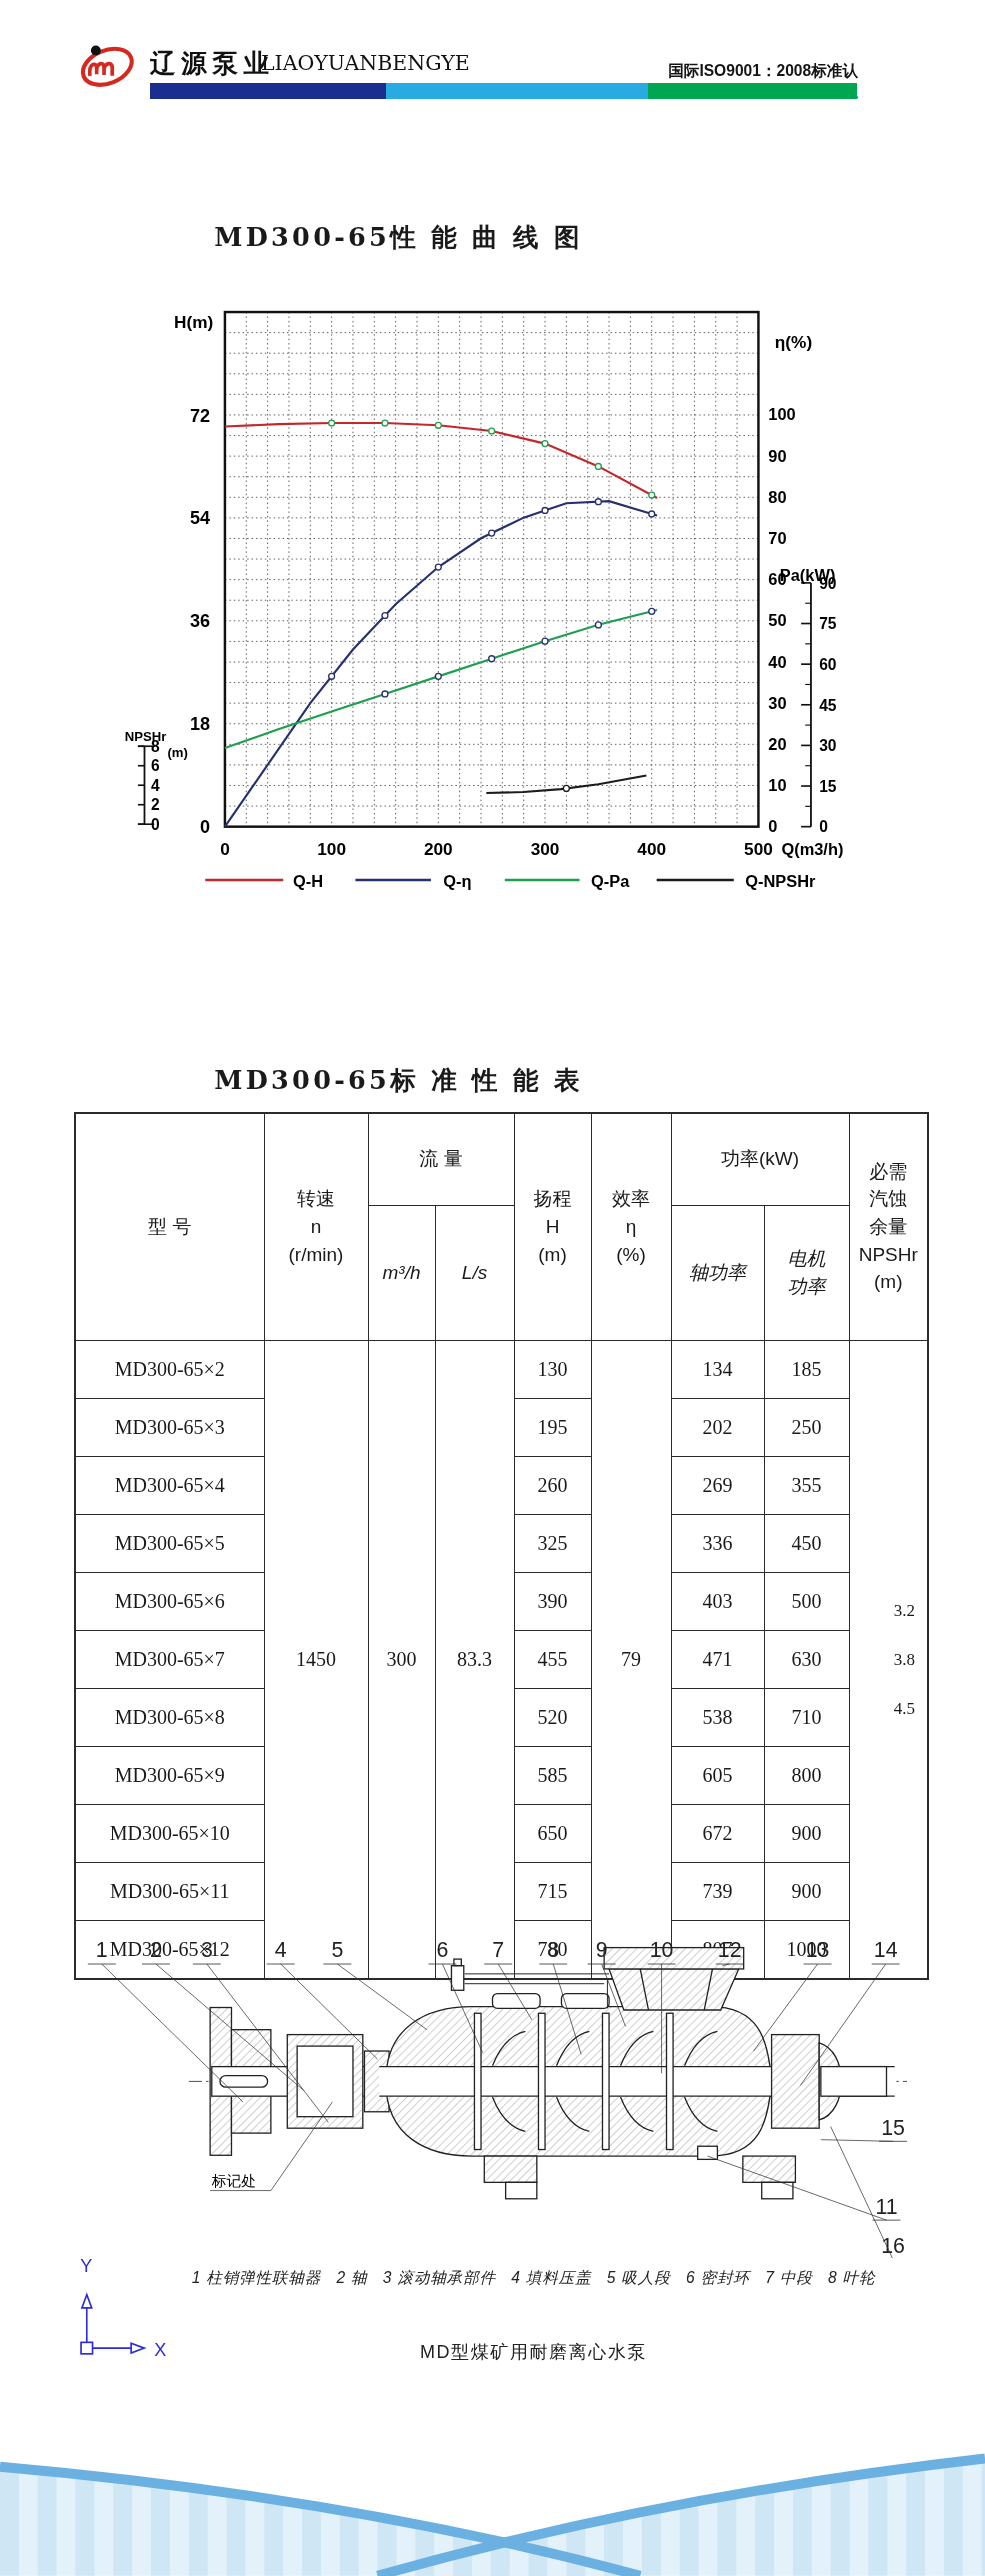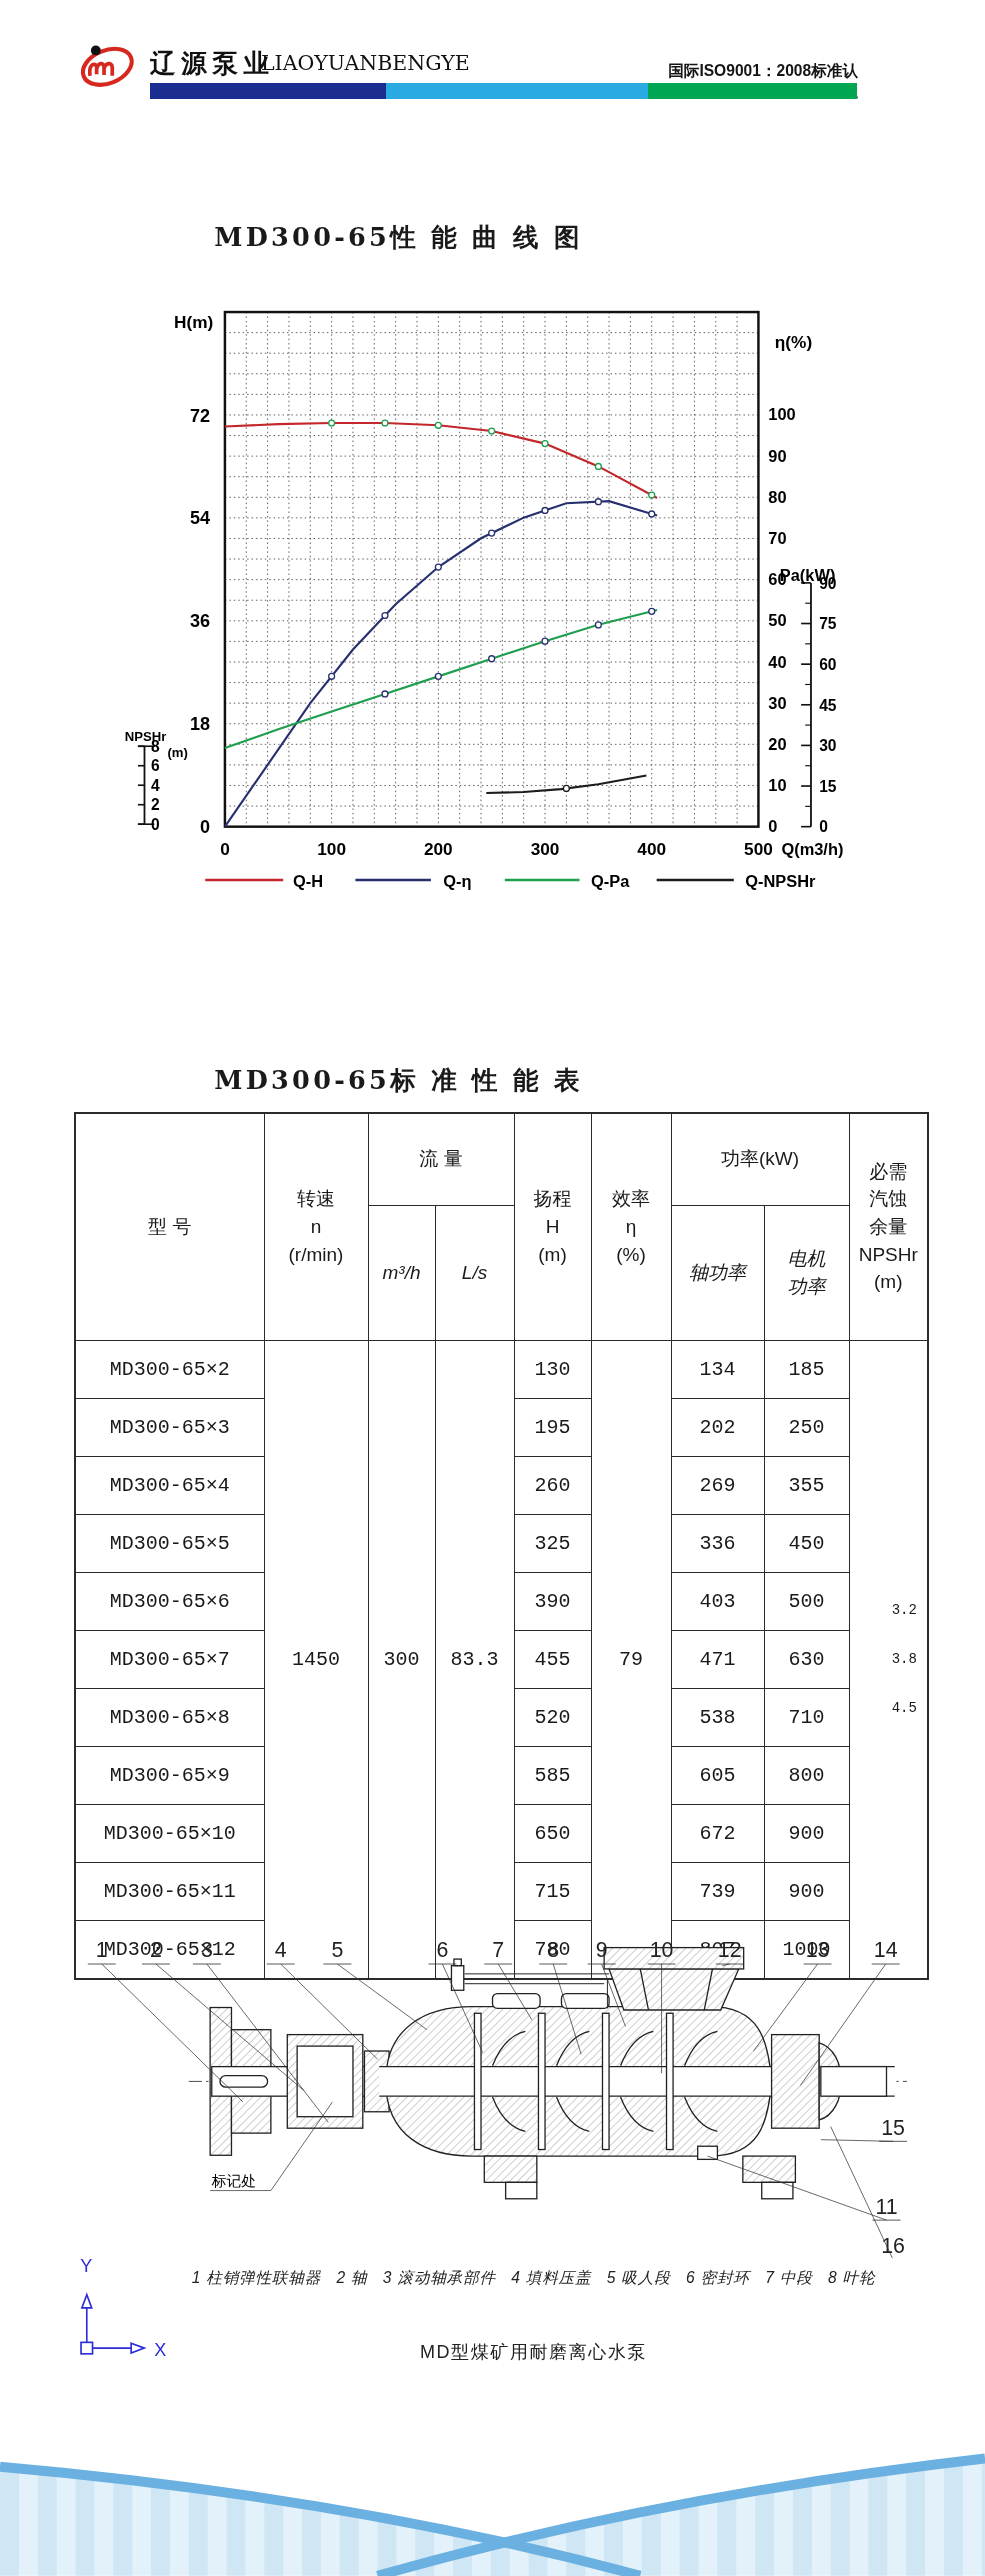--- a/index.html
+++ b/index.html
@@ -15,22 +15,22 @@
   
   .sec-title{left:0;top:220px;width:797px;text-align:center;font-size:25.5px;font-weight:bold;
              font-family:"DejaVu Serif",serif;letter-spacing:3.3px;}
   .tbl-title{top:1045px;margin-top:18px;}
   
   .spec-table{position:absolute;left:74px;top:1112px;width:853px;border-collapse:collapse;
               table-layout:fixed;border:2.5px solid #2b2b2b;}
   .spec-table td,.spec-table th{border:1.6px solid #2b2b2b;padding:0;text-align:center;
               vertical-align:middle;font-weight:normal;white-space:pre-line;}
   .spec-table thead th{font-size:19px;line-height:1.45;}
-  .spec-table tbody td{font-family:Liberation Mono, monospace;font-size:20px;height:57px;}
-  .spec-table tbody td.npshr{font-size:14px;line-height:49px;padding-left:32px;}
+  .spec-table tbody td{font-family:Liberation Serif, serif;font-size:20px;height:57px;}
+  .spec-table tbody td.npshr{font-size:17px;line-height:49px;padding-left:32px;}
   .hrow1{height:92px;} .hrow2{height:135px;font-style:italic;}
   
   .parts-line{left:82px;width:903px;text-align:center;font-size:15.6px;letter-spacing:0.8px;
               white-space:pre;color:#222;font-style:italic;}
   .caption{left:82px;top:2340px;width:903px;text-align:center;font-size:18px;
            letter-spacing:1.6px;color:#222;}
   svg text{font-family:"Liberation Sans",sans-serif;}
 </style>
 </head>
 <body>

